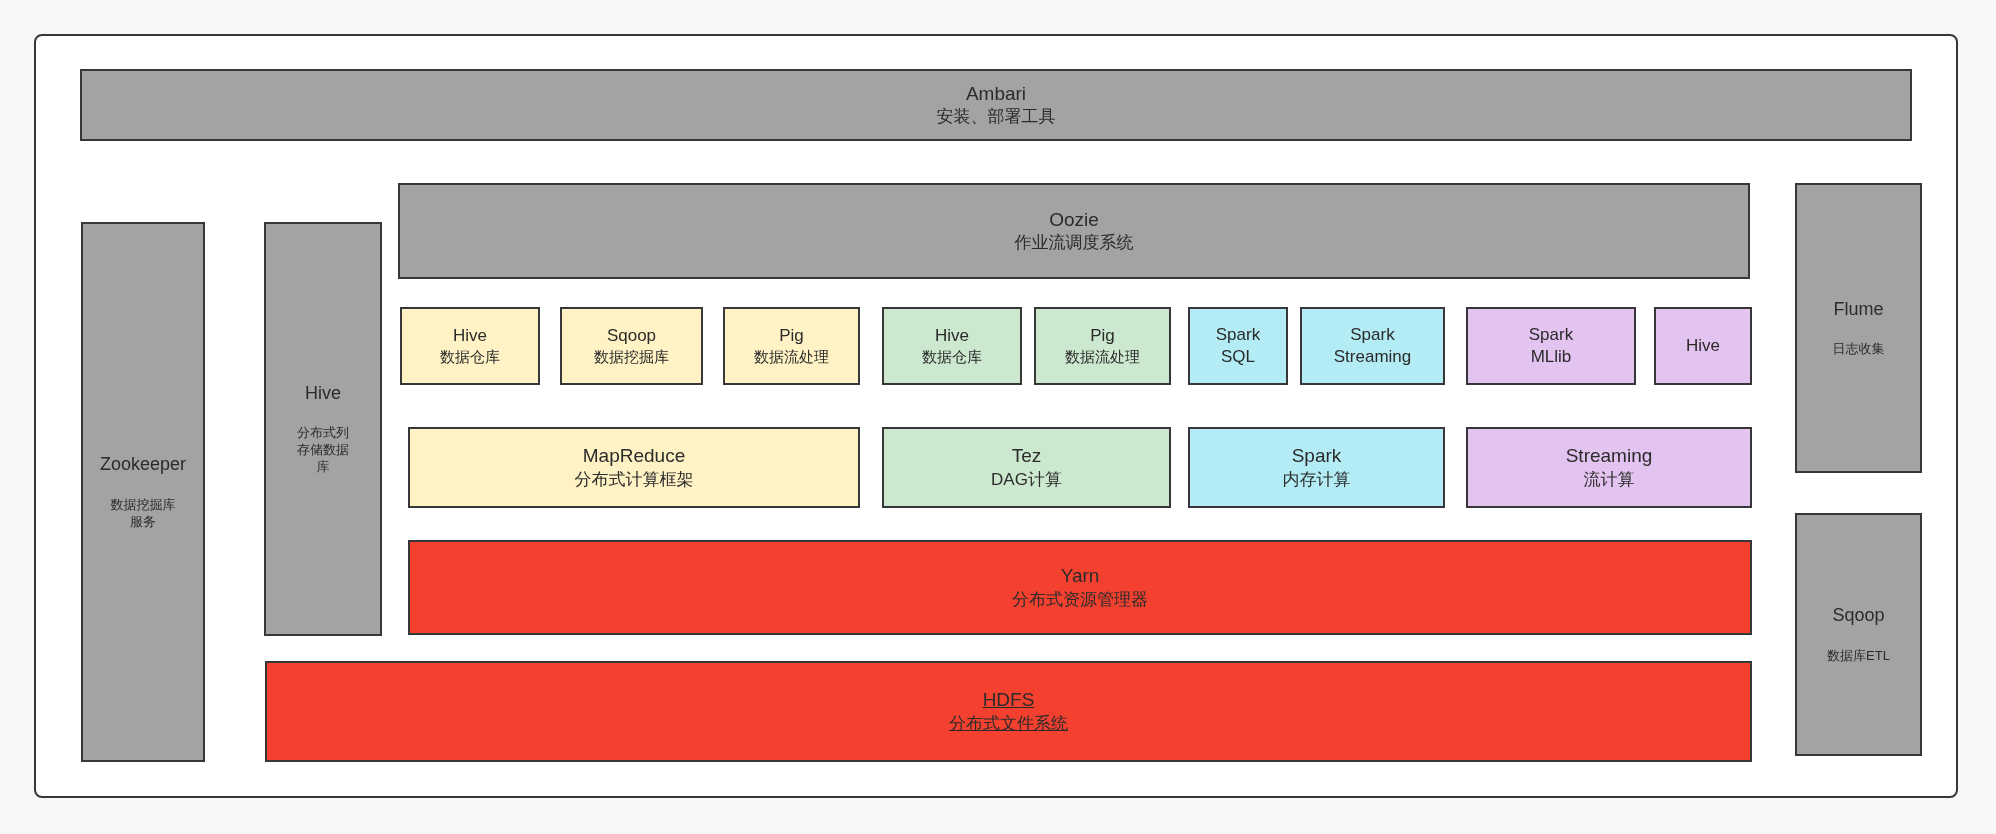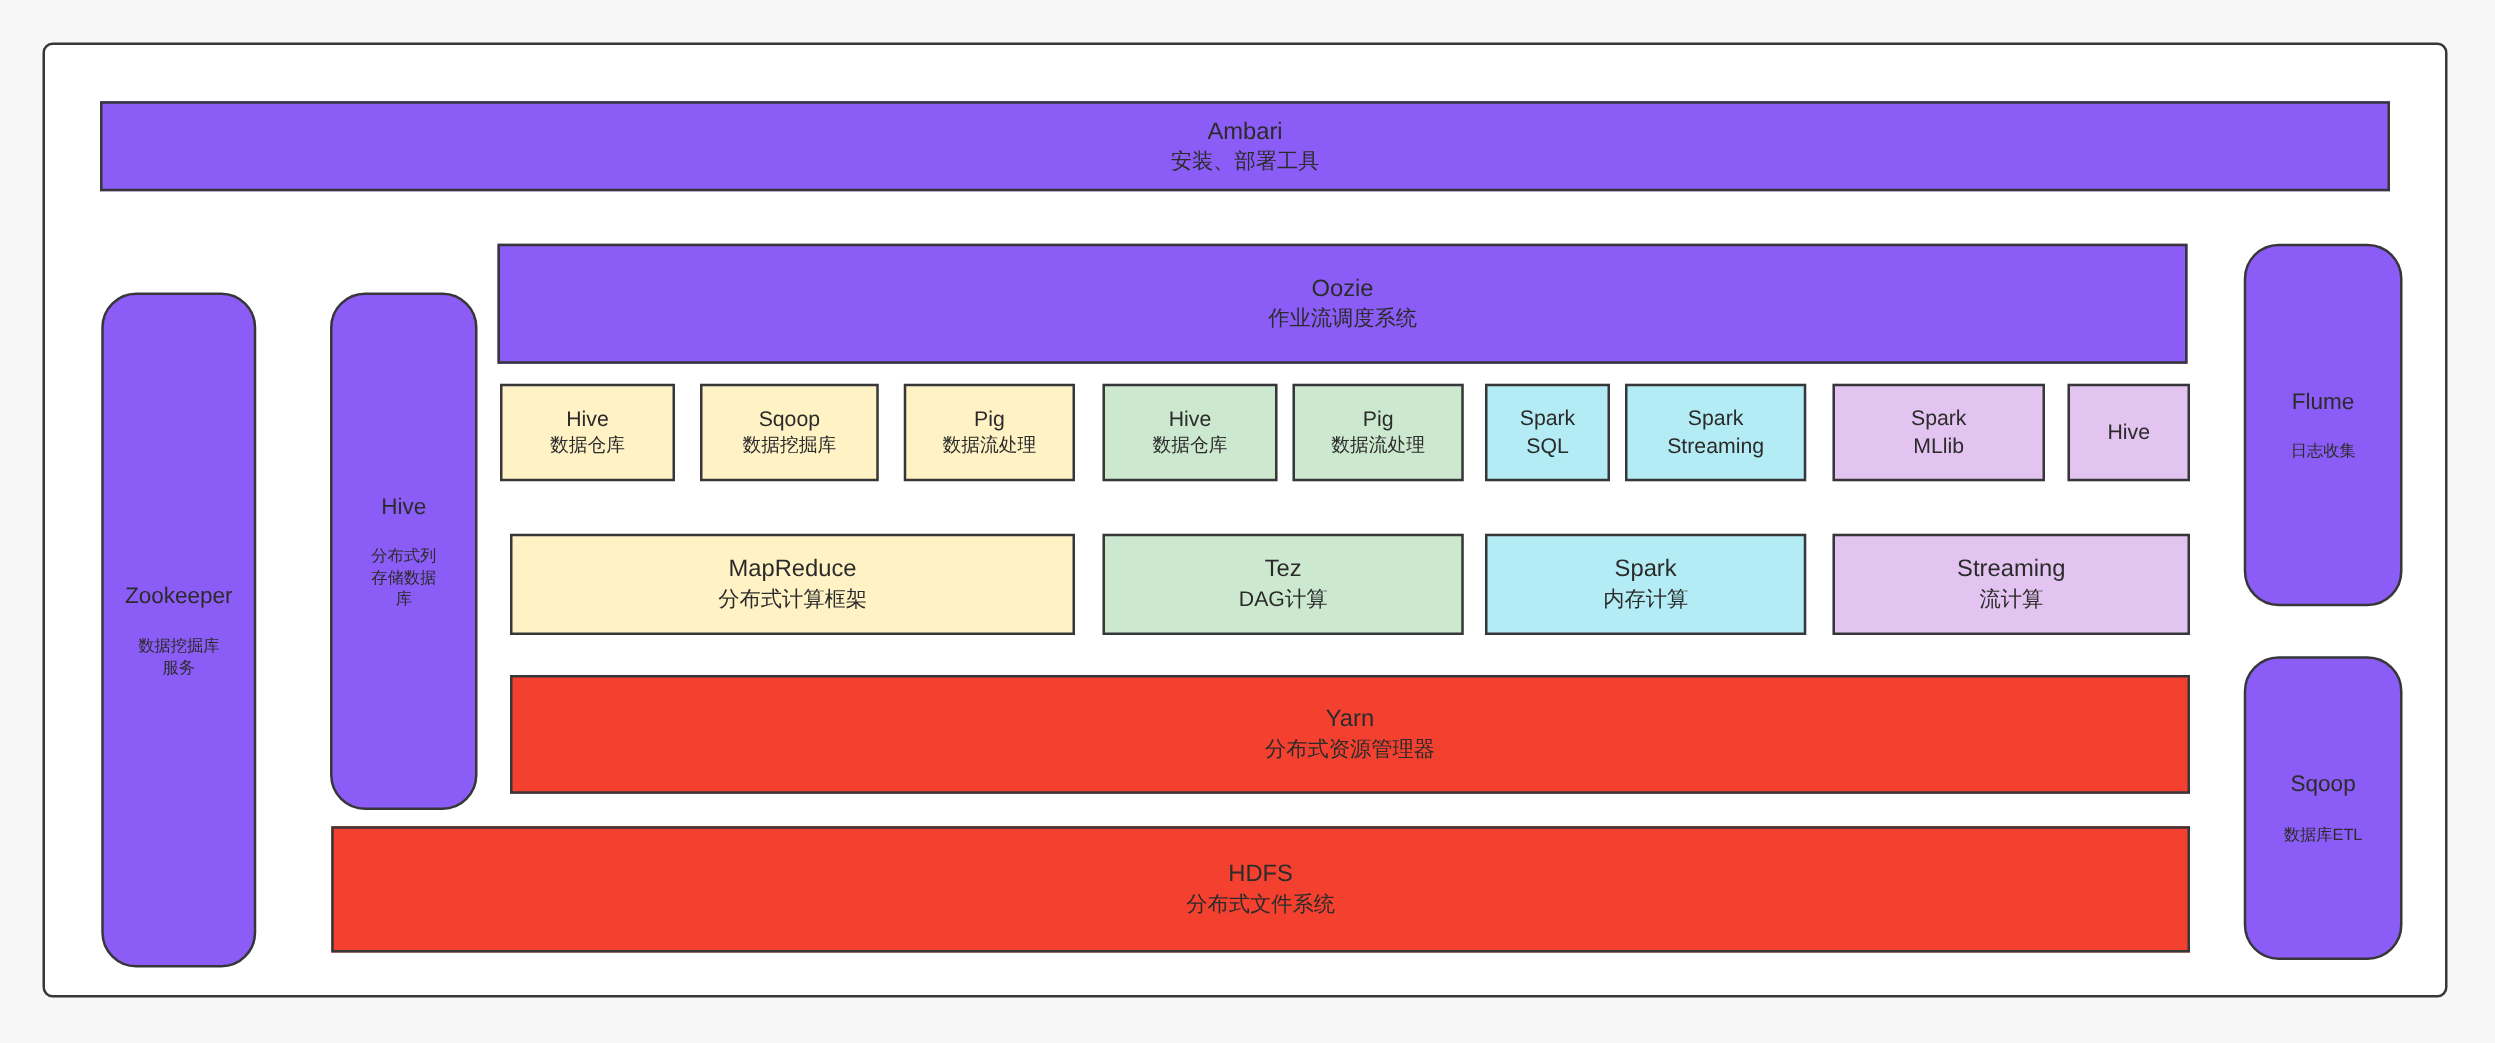--- a/index.html
+++ b/index.html
@@ -56,33 +56,33 @@
   }
   .node .sub {
     display: block;
     white-space: pre-line;
   }
 
   
   .big       { font-size: 19px; }
   .big .sub  { font-size: 17px; }
 
-  .med       { font-size: 18px; border-radius: 28px; }
+  .med       { font-size: 18px; }
   .med .sub  { font-size: 13px; }
 
   .small     { font-size: 17px; }
   .small .sub{ font-size: 15px; }
 
   
   .sidecard .sub { margin-top: 20px; }
 
   .vgap .sub { margin-top: 0px; }
 
   
-  .fill-white  { background: #8b5cf6; margin-top: 12px; }
+  .fill-white  { background: #a3a3a3; }
   .fill-yellow { background: #fff2c4; }
   .fill-green  { background: #cce9cf; }
   .fill-cyan   { background: #b3ecf4; }
   .fill-purple { background: #e3c3ef; }
   .fill-red    { background: #f4412f; }
 </style>
 </head>
 <body>
 
 <div id="diagram">
@@ -184,18 +184,18 @@
   <div class="node fill-purple big" style="left:1466px; top:427px; width:286px; height:81px;">
     <span class="title">Streaming</span>
     <span class="sub">流计算</span>
   </div>
 
   <div class="node fill-red big" style="left:408px; top:540px; width:1344px; height:95px;">
     <span class="title">Yarn</span>
     <span class="sub">分布式资源管理器</span>
   </div>
 
-  <div class="node fill-red big" style="left:265px; top:661px; width:1487px; height:101px;">
+  <div class="node fill-red big" style="left:265px; top:661px; width:1487px; height:101px;text-decoration:underline;">
     <span class="title">HDFS</span>
     <span class="sub">分布式文件系统</span>
   </div>
 
 </div>
 
 </body></html>

